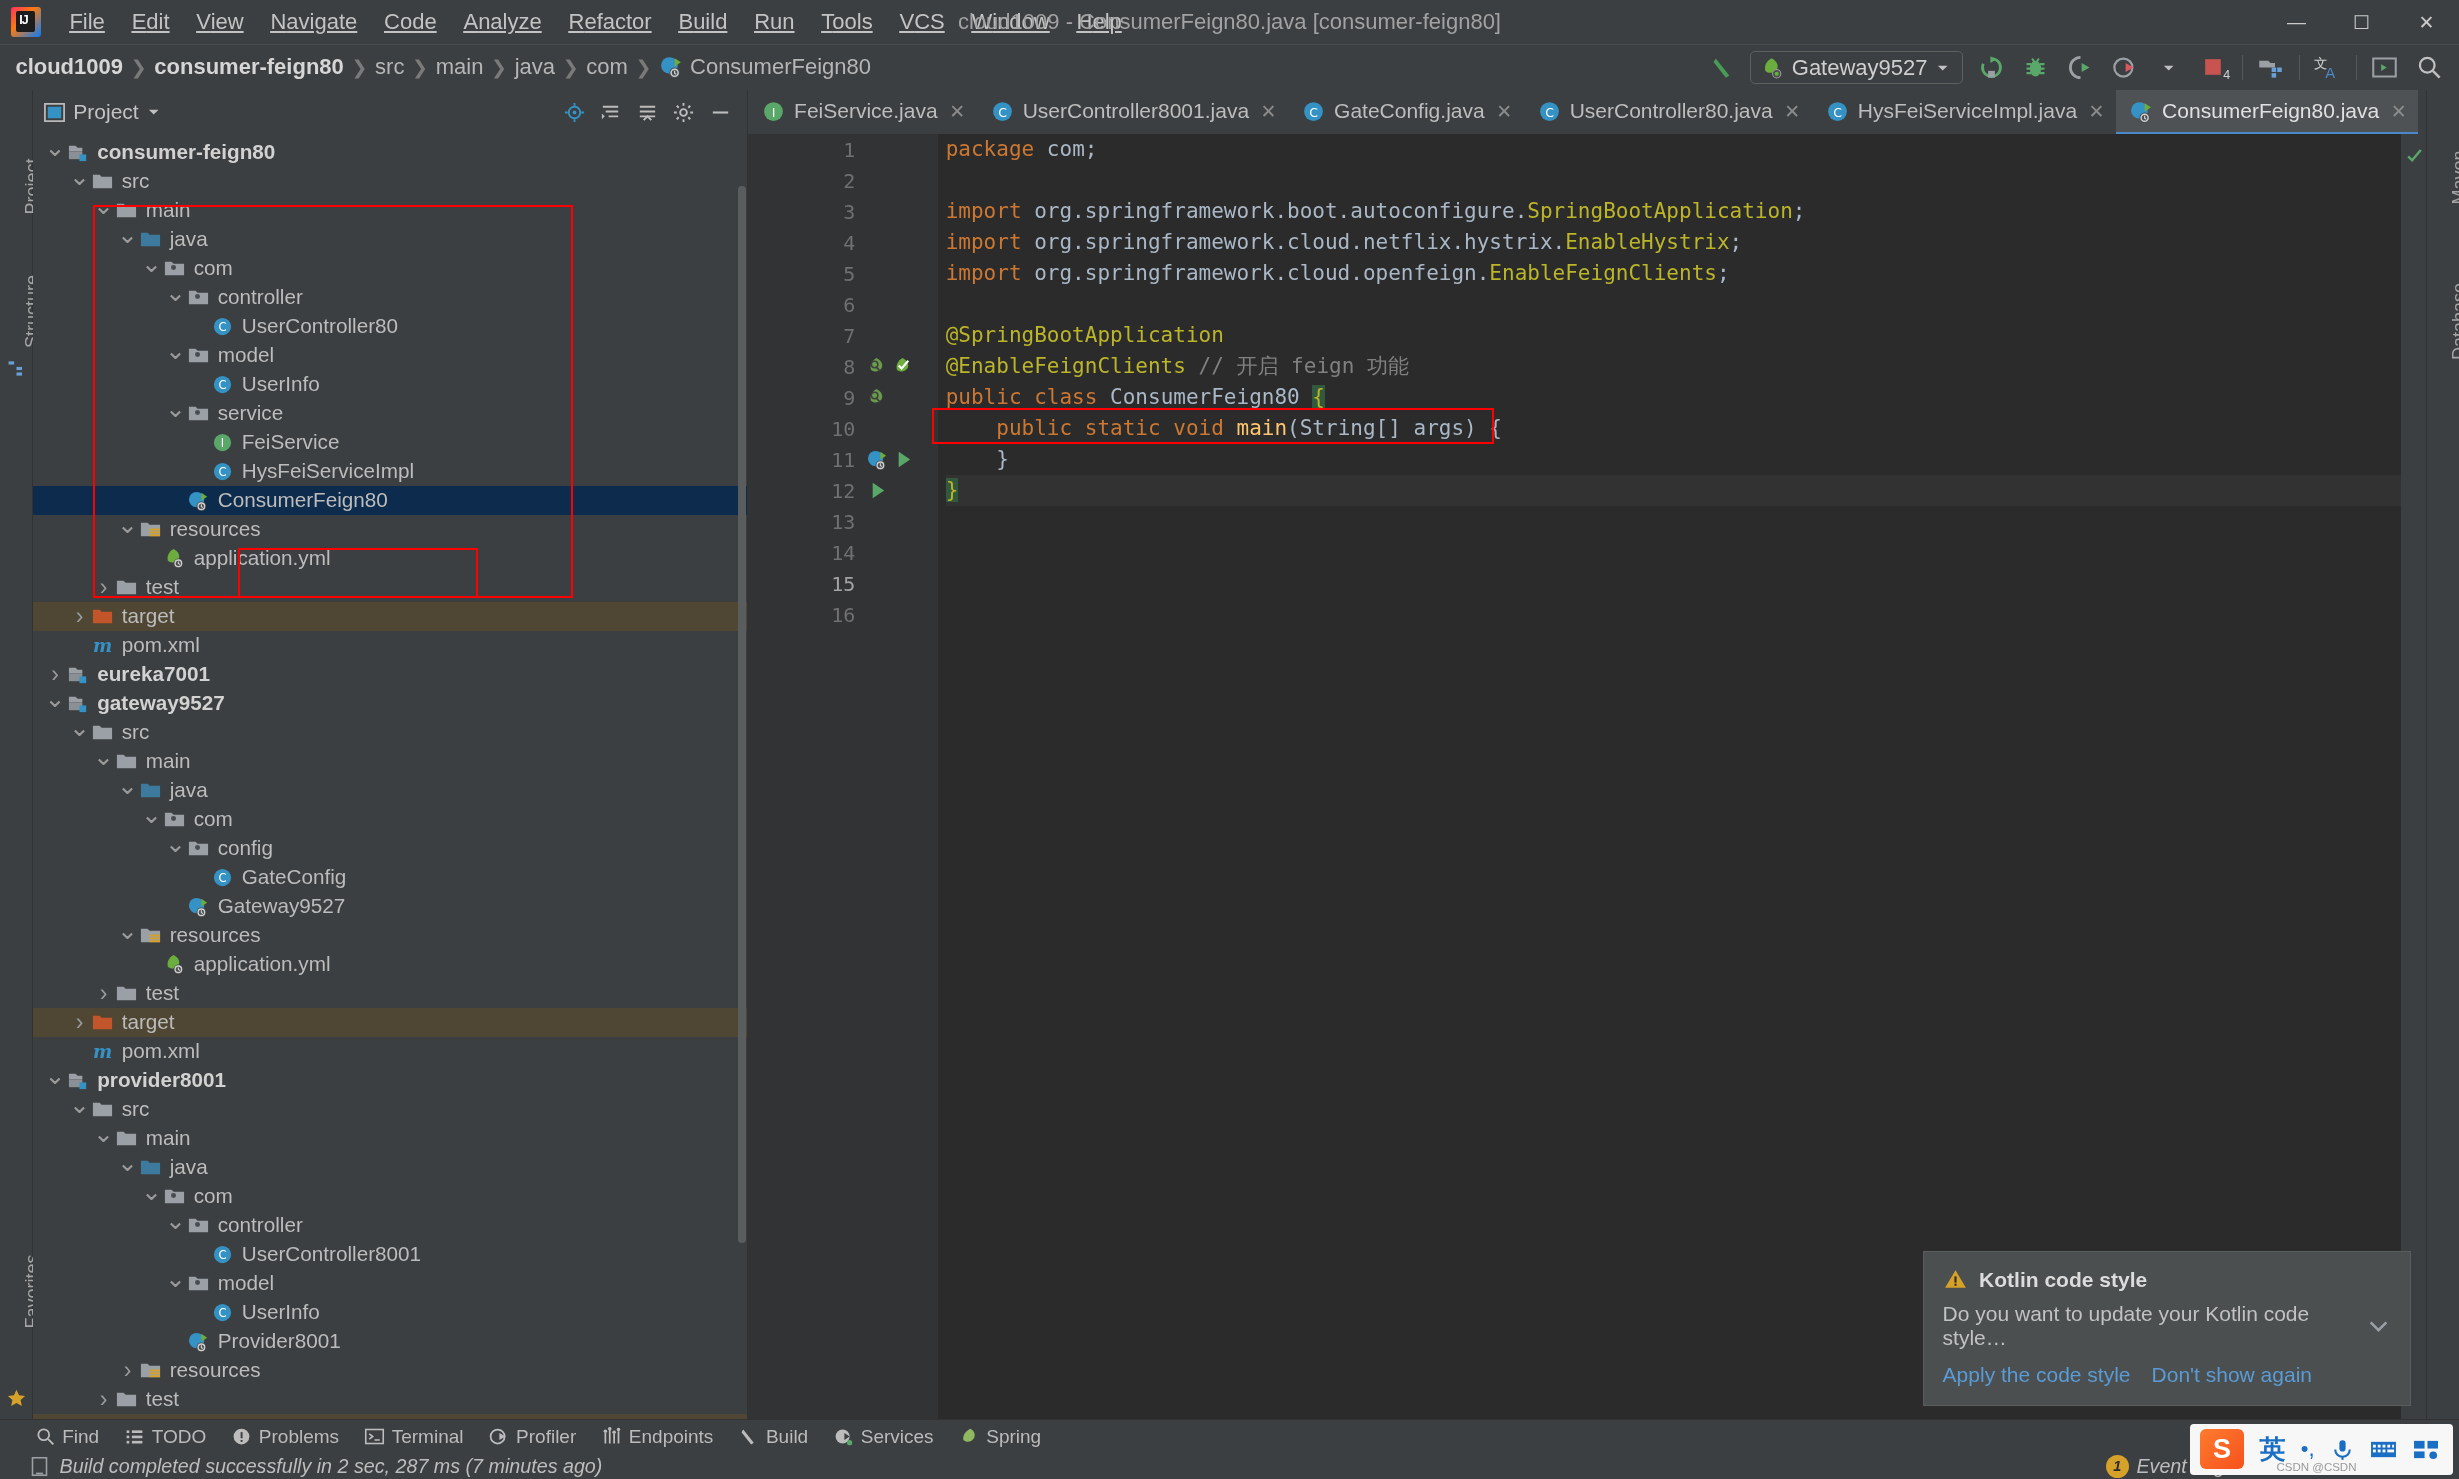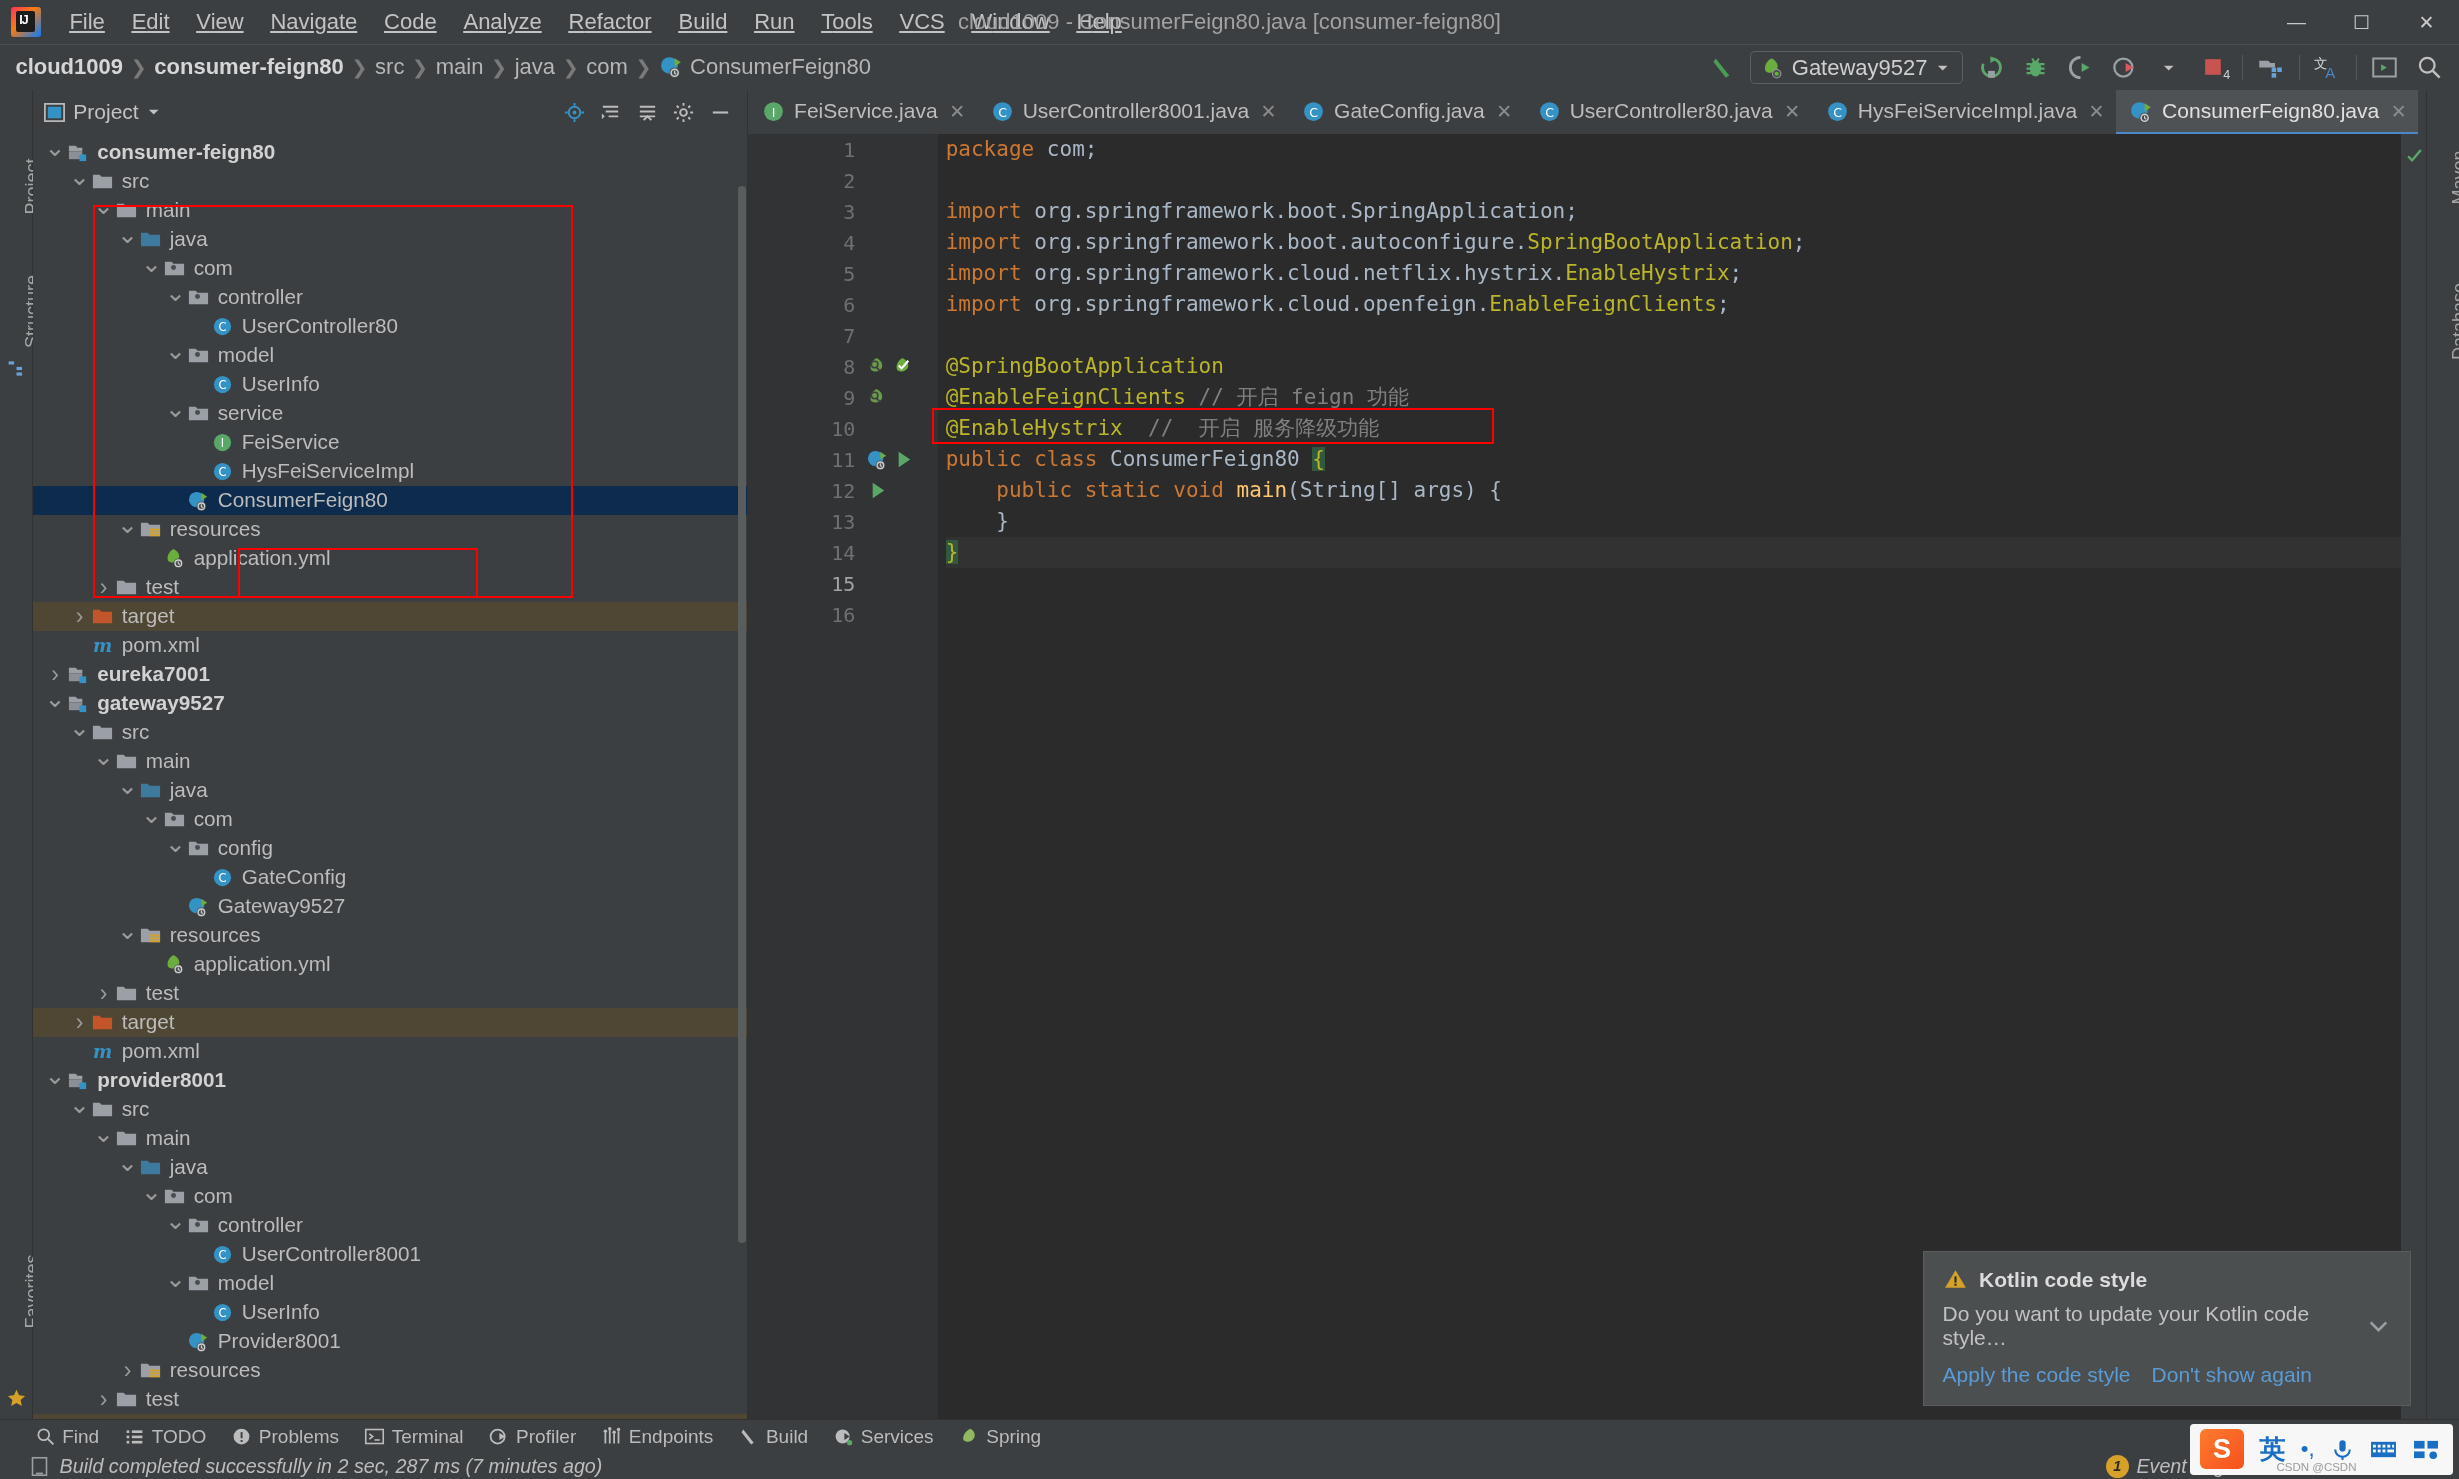--- a/index.html
+++ b/index.html
@@ -968,28 +968,26 @@
           </div>
           <div class="gi-row"></div>
           <div class="gi-row"></div>
           <div class="gi-row"></div>
           <div class="gi-row"></div>
         </div>
       <div class="code" id="code">
 
         <div class="c-row"><span class="kw">package</span><span class="id"> com;</span></div>
           <div class="c-row">&nbsp;</div>
-          <div class="c-row"><span class="kw">import</span><span class="id"> org.springframework.boot.SpringApplication;</span></div>
           <div class="c-row"><span class="kw">import</span><span class="id"> org.springframework.boot.autoconfigure.</span><span class="an">SpringBootApplication</span><span class="id">;</span></div>
           <div class="c-row"><span class="kw">import</span><span class="id"> org.springframework.cloud.netflix.hystrix.</span><span class="an">EnableHystrix</span><span class="id">;</span></div>
           <div class="c-row"><span class="kw">import</span><span class="id"> org.springframework.cloud.openfeign.</span><span class="an">EnableFeignClients</span><span class="id">;</span></div>
           <div class="c-row">&nbsp;</div>
           <div class="c-row"><span class="an">@SpringBootApplication</span></div>
           <div class="c-row"><span class="an">@EnableFeignClients</span><span class="cm"> // 开启 feign 功能</span></div>
-          <div class="c-row"><span class="an">@EnableHystrix</span><span class="cm">  //  开启 服务降级功能</span></div>
           <div class="c-row"><span class="kw">public class </span><span class="id">ConsumerFeign80 </span><span class="an hl">{</span></div>
           <div class="c-row"><span class="id">    </span><span class="kw">public static void </span><span class="fn">main</span><span class="id">(String[] args) {</span></div>
           <div class="c-row"><span class="id">    }</span></div>
           <div class="c-row cur"><span class="an hl">}</span></div>
           <div class="c-row">&nbsp;</div>
       <div class="redbox" style="left:-5.8px; top:274px; width:562px; height:36px;"></div>
         </div>
       <div class="markers">
         <div style="margin-top:11.5px;margin-left:3.8px">
           <svg width="19" height="19" viewBox="0 0 24 24">

